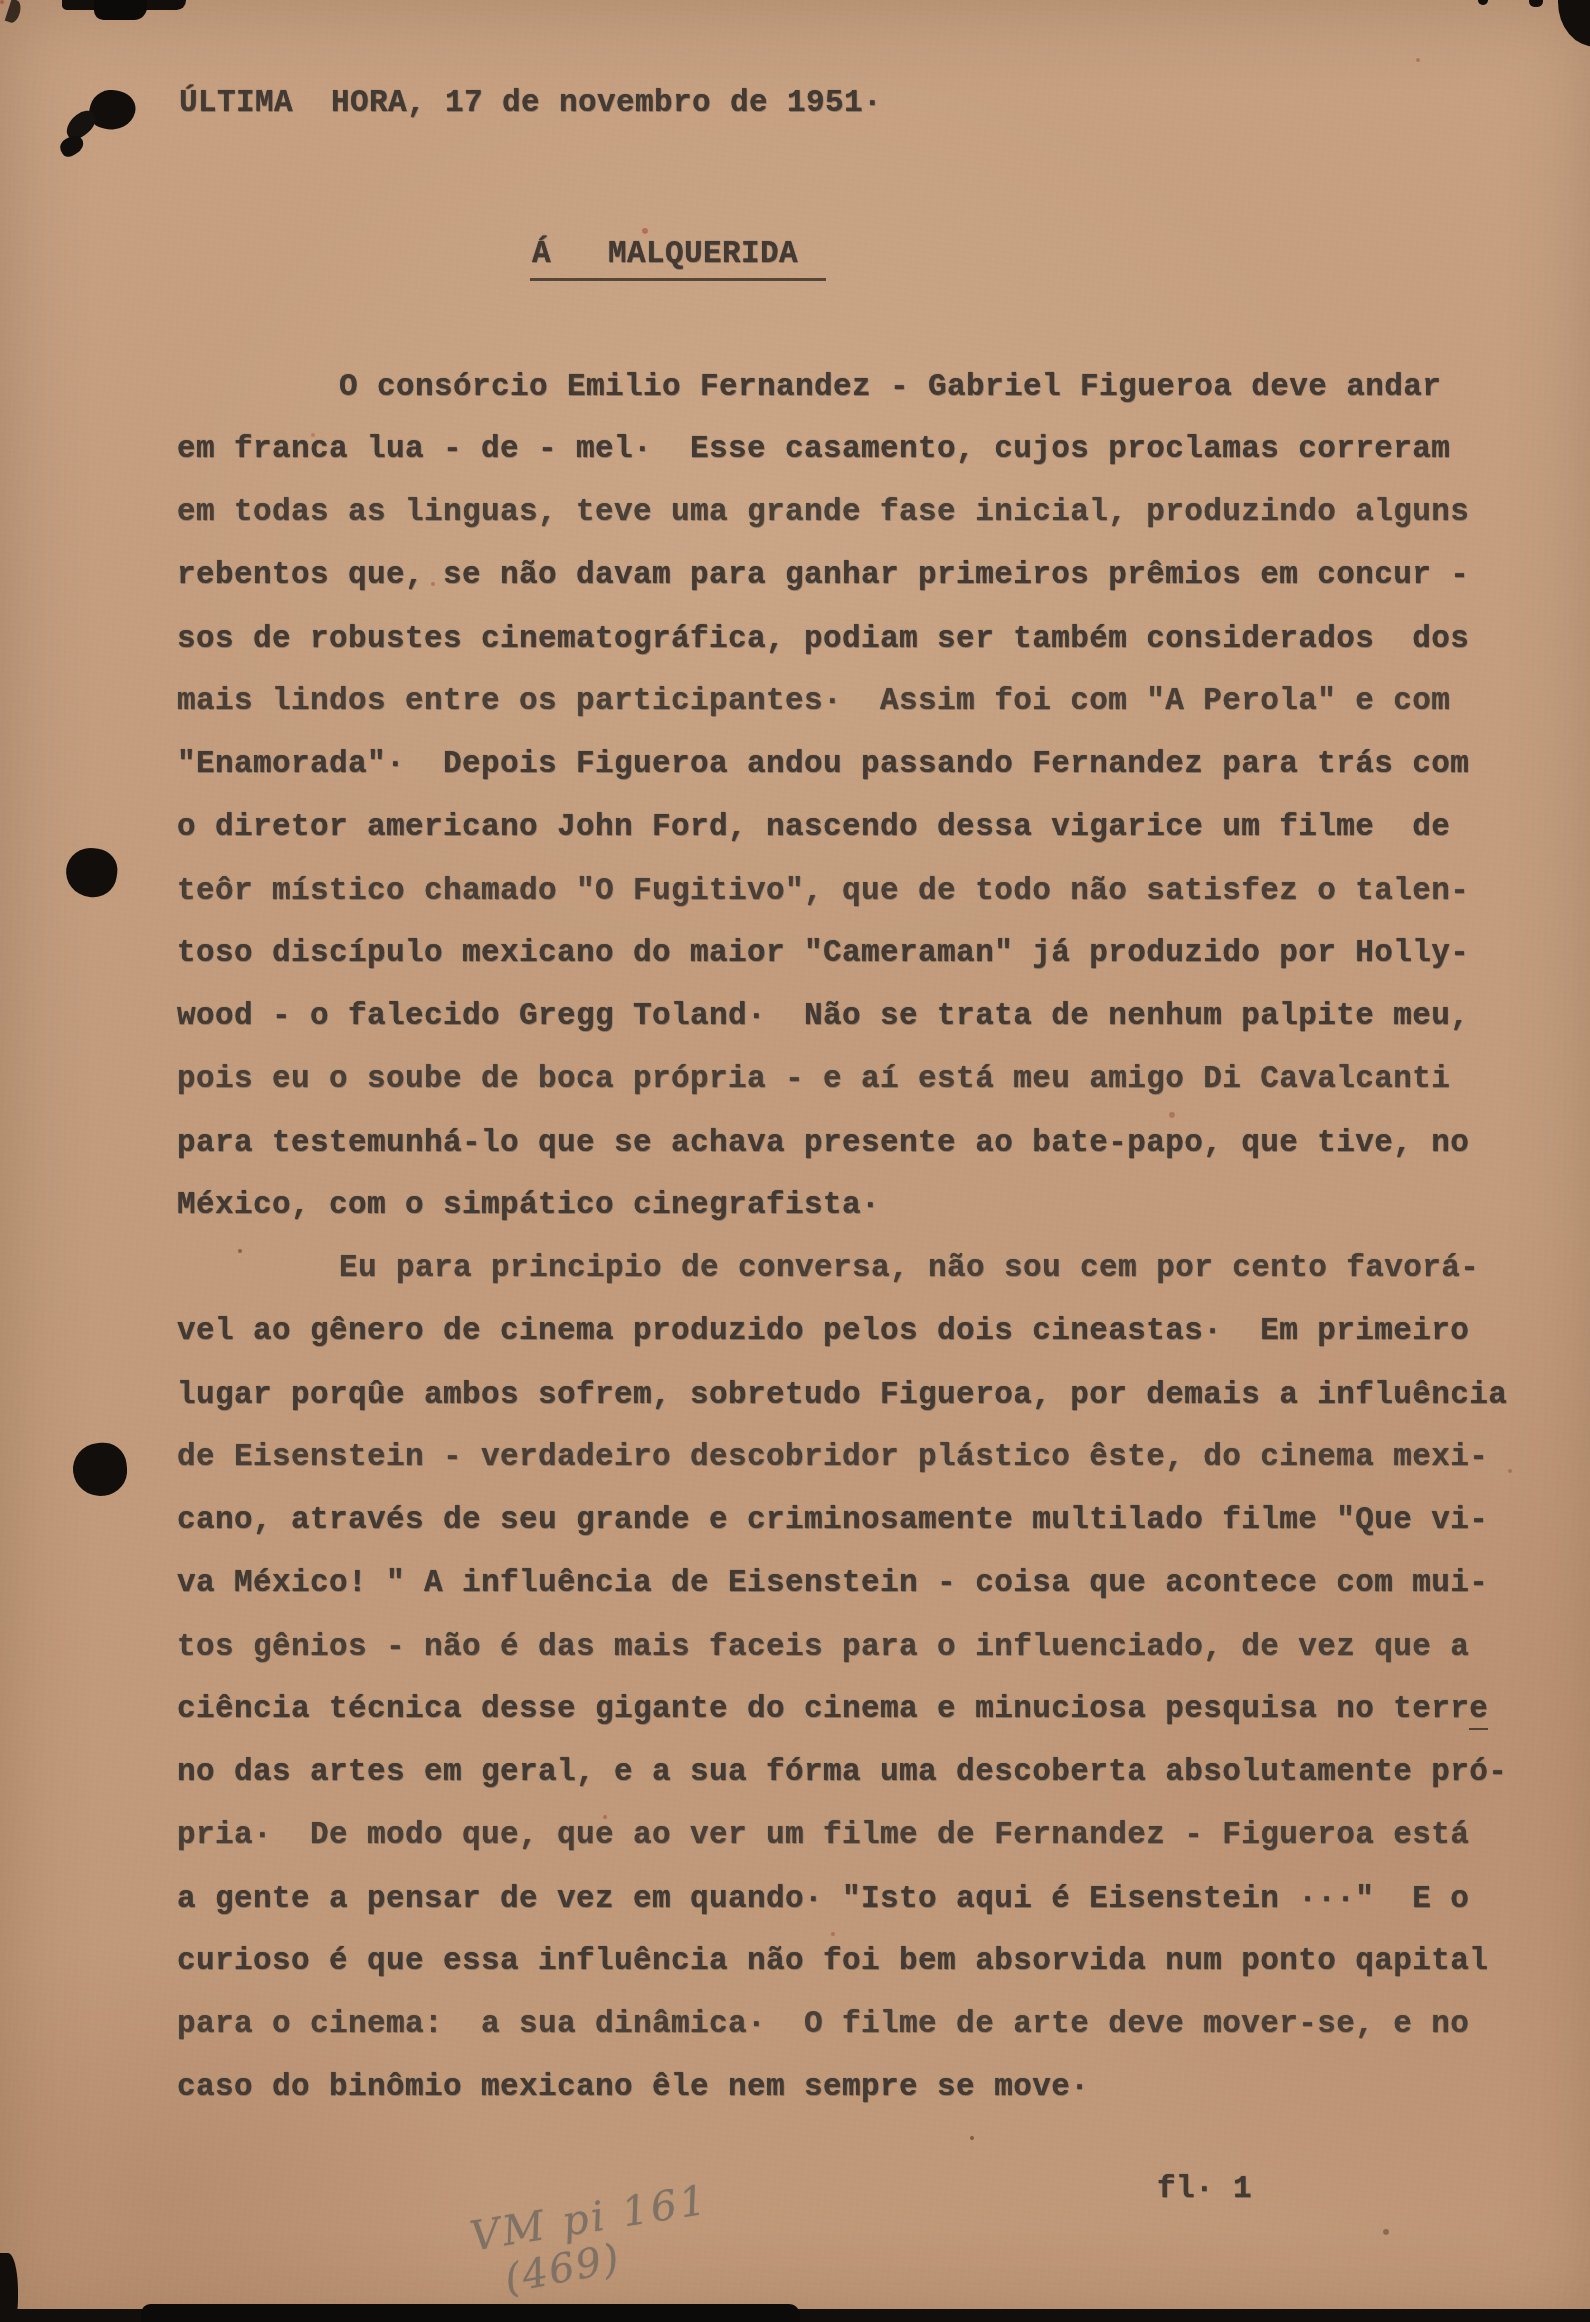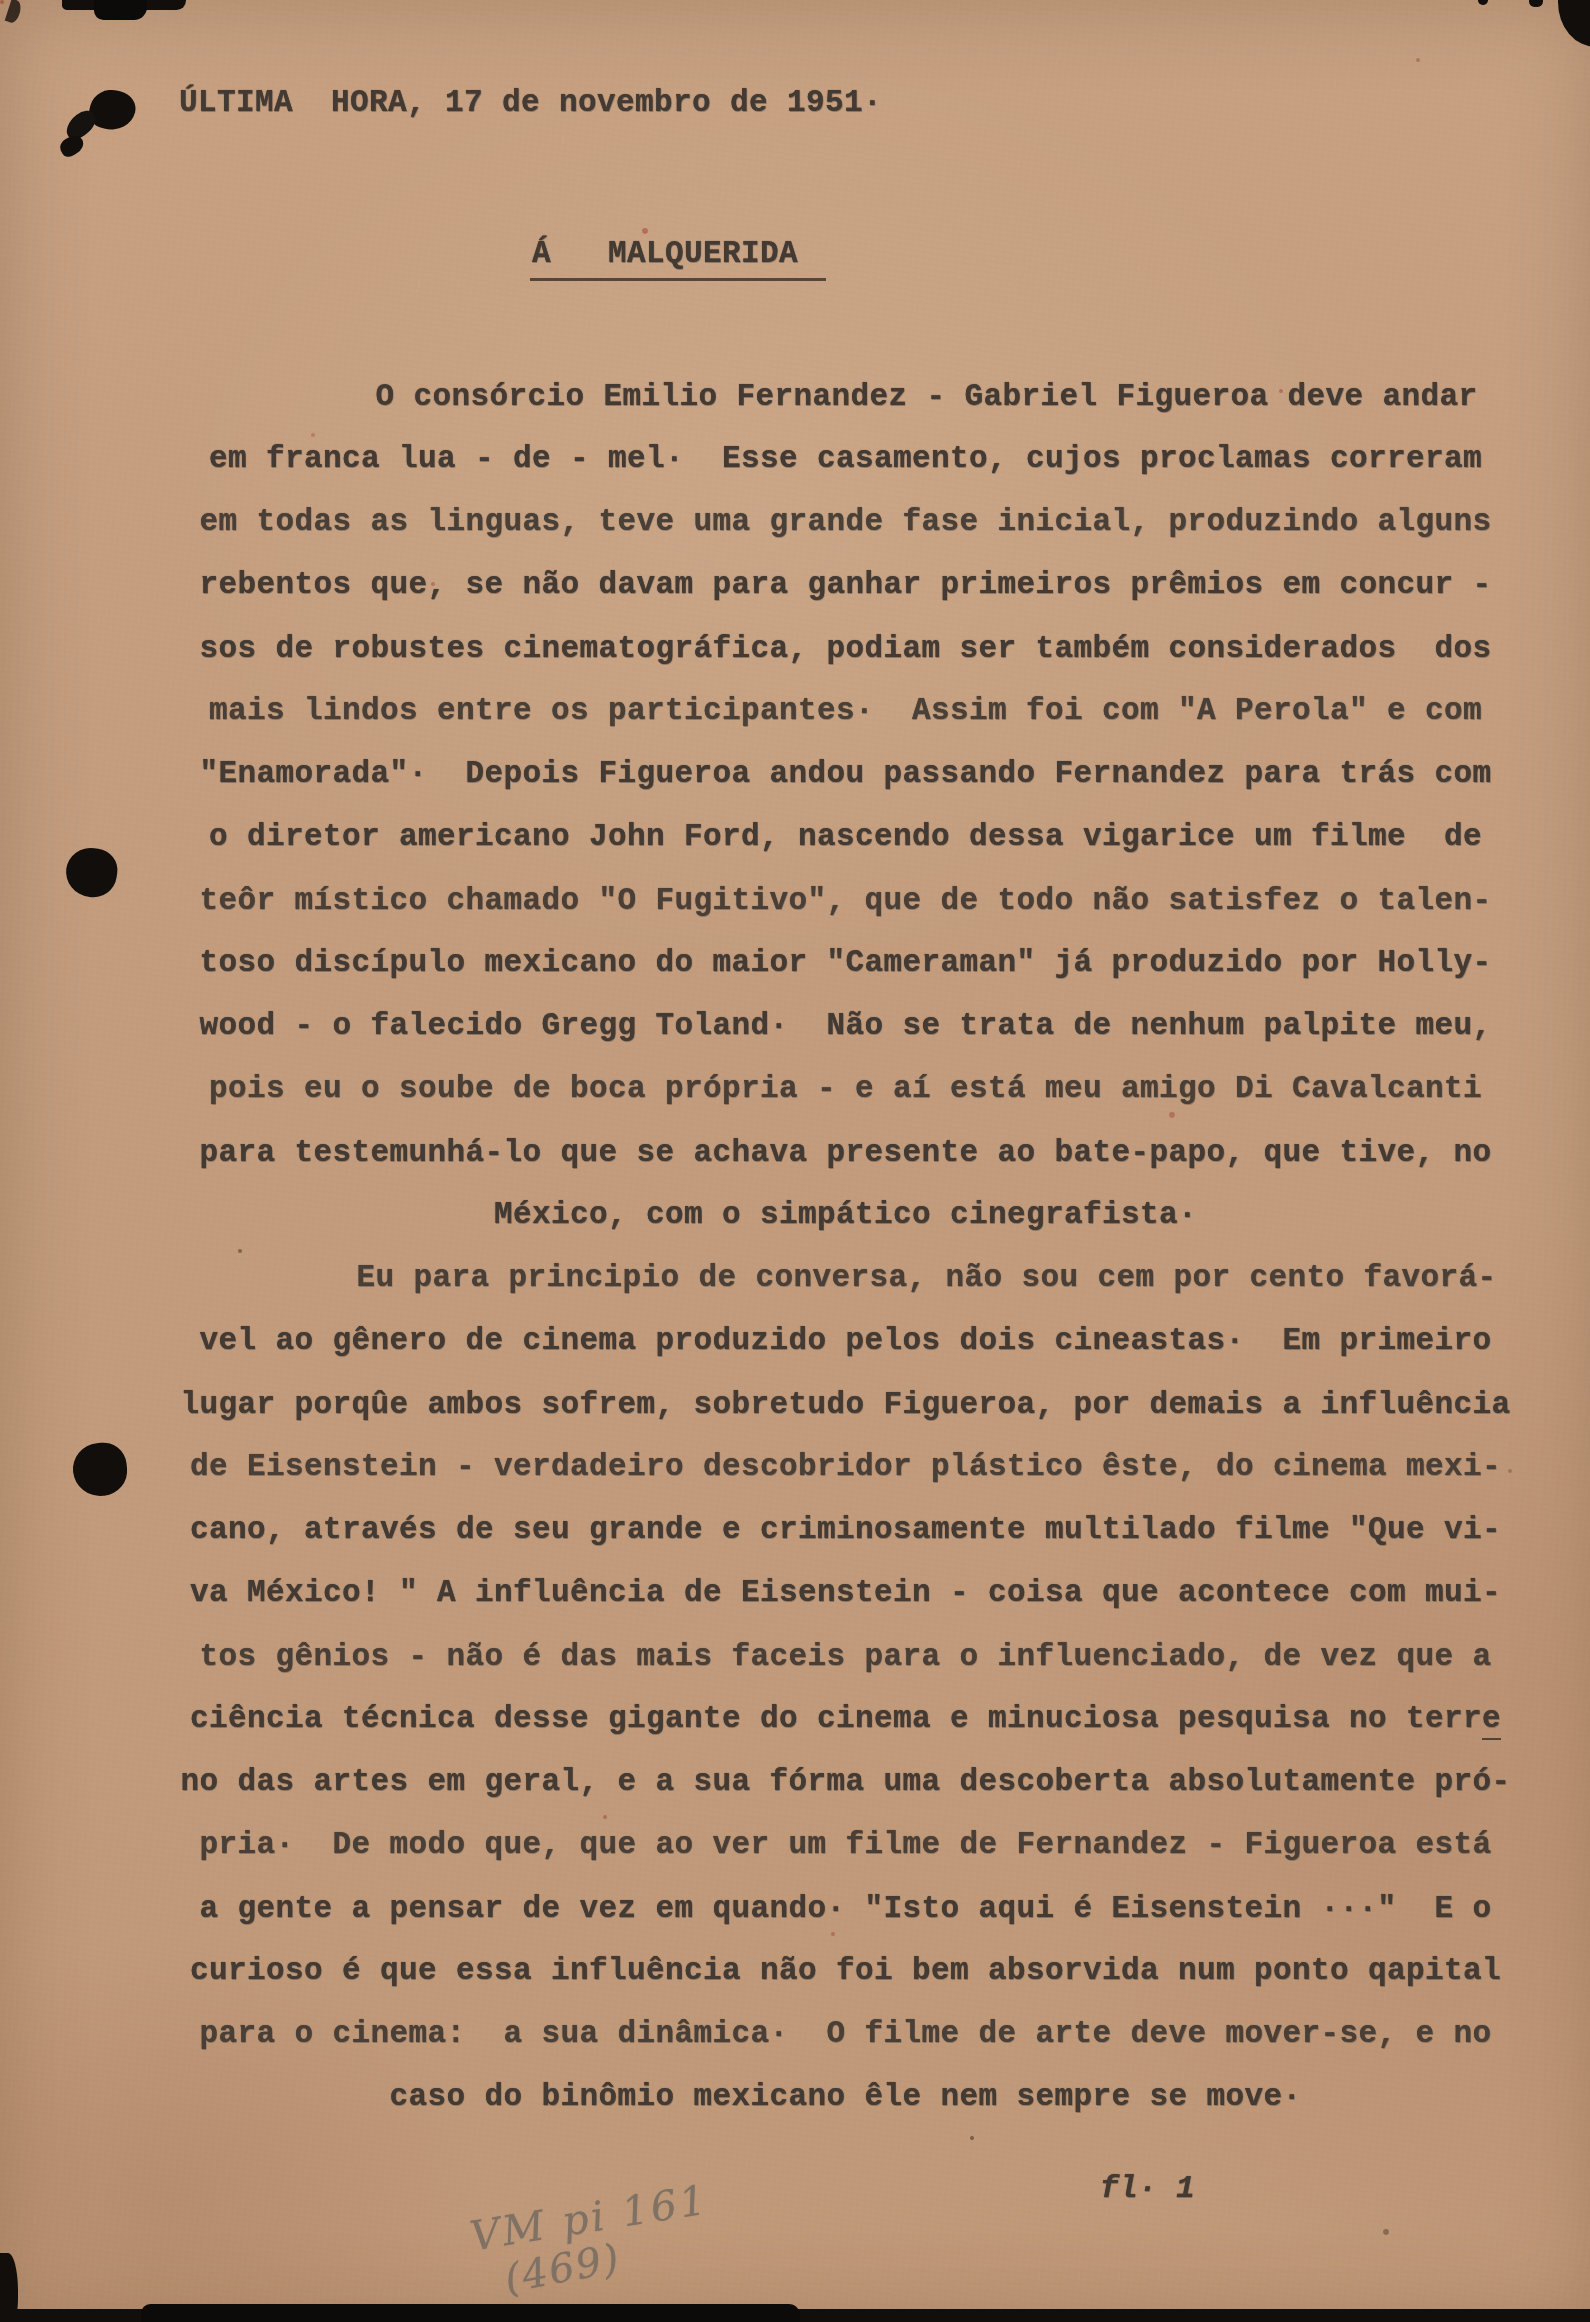--- a/index.html
+++ b/index.html
@@ -34,27 +34,27 @@
     letter-spacing: 0.4px;
     white-space: pre;
     text-shadow: 0 0 1px rgba(66,58,51,0.85), 0.6px 0.6px 0.6px rgba(66,58,51,0.35);
   }
   .header-line { position: absolute; left: 179px; top: 85px; }
   .doc-title {
     position: absolute; left: 530px; top: 236px;
     border-bottom: 3.8px solid rgba(52, 44, 37, 0.78);
     padding: 0 28px 6.6px 1.9px;
   }
-  .body-text { position: absolute; left: 177px; top: 364px; width: 1337px; text-align: center; }
+  .body-text { position: absolute; left: 177px; top: 354px; width: 1337px; }
   .line { height: 63px; line-height: 63px; }
   .line.first { padding-left: 162px; }
   .line:nth-child(3n) { opacity: 0.94; }
   .line:nth-child(4n+1) { transform: translateY(0.9px); }
   .line u { text-decoration: none; border-bottom: 2.8px solid rgba(62,52,42,0.85); padding-bottom: 1.9px; }
-  .folio { position: absolute; left: 1100px; top: 2171px; font-style: italic; }
+  .folio { position: absolute; left: 1157px; top: 2171px; }
   .handwriting {
     position: absolute;
     font-family: "DejaVu Serif", serif;
     font-style: italic;
     color: #7f7164;
     text-shadow: 0 0 0.9px rgba(127,113,100,0.6);
   }
   .hw-1 { left: 469px; top: 2194px; font-size: 41px; transform: rotate(-9deg); letter-spacing: 2.8px; }
   .hw-2 { left: 504px; top: 2245px; font-size: 40px; transform: rotate(-11deg); letter-spacing: 1.9px; }
   

